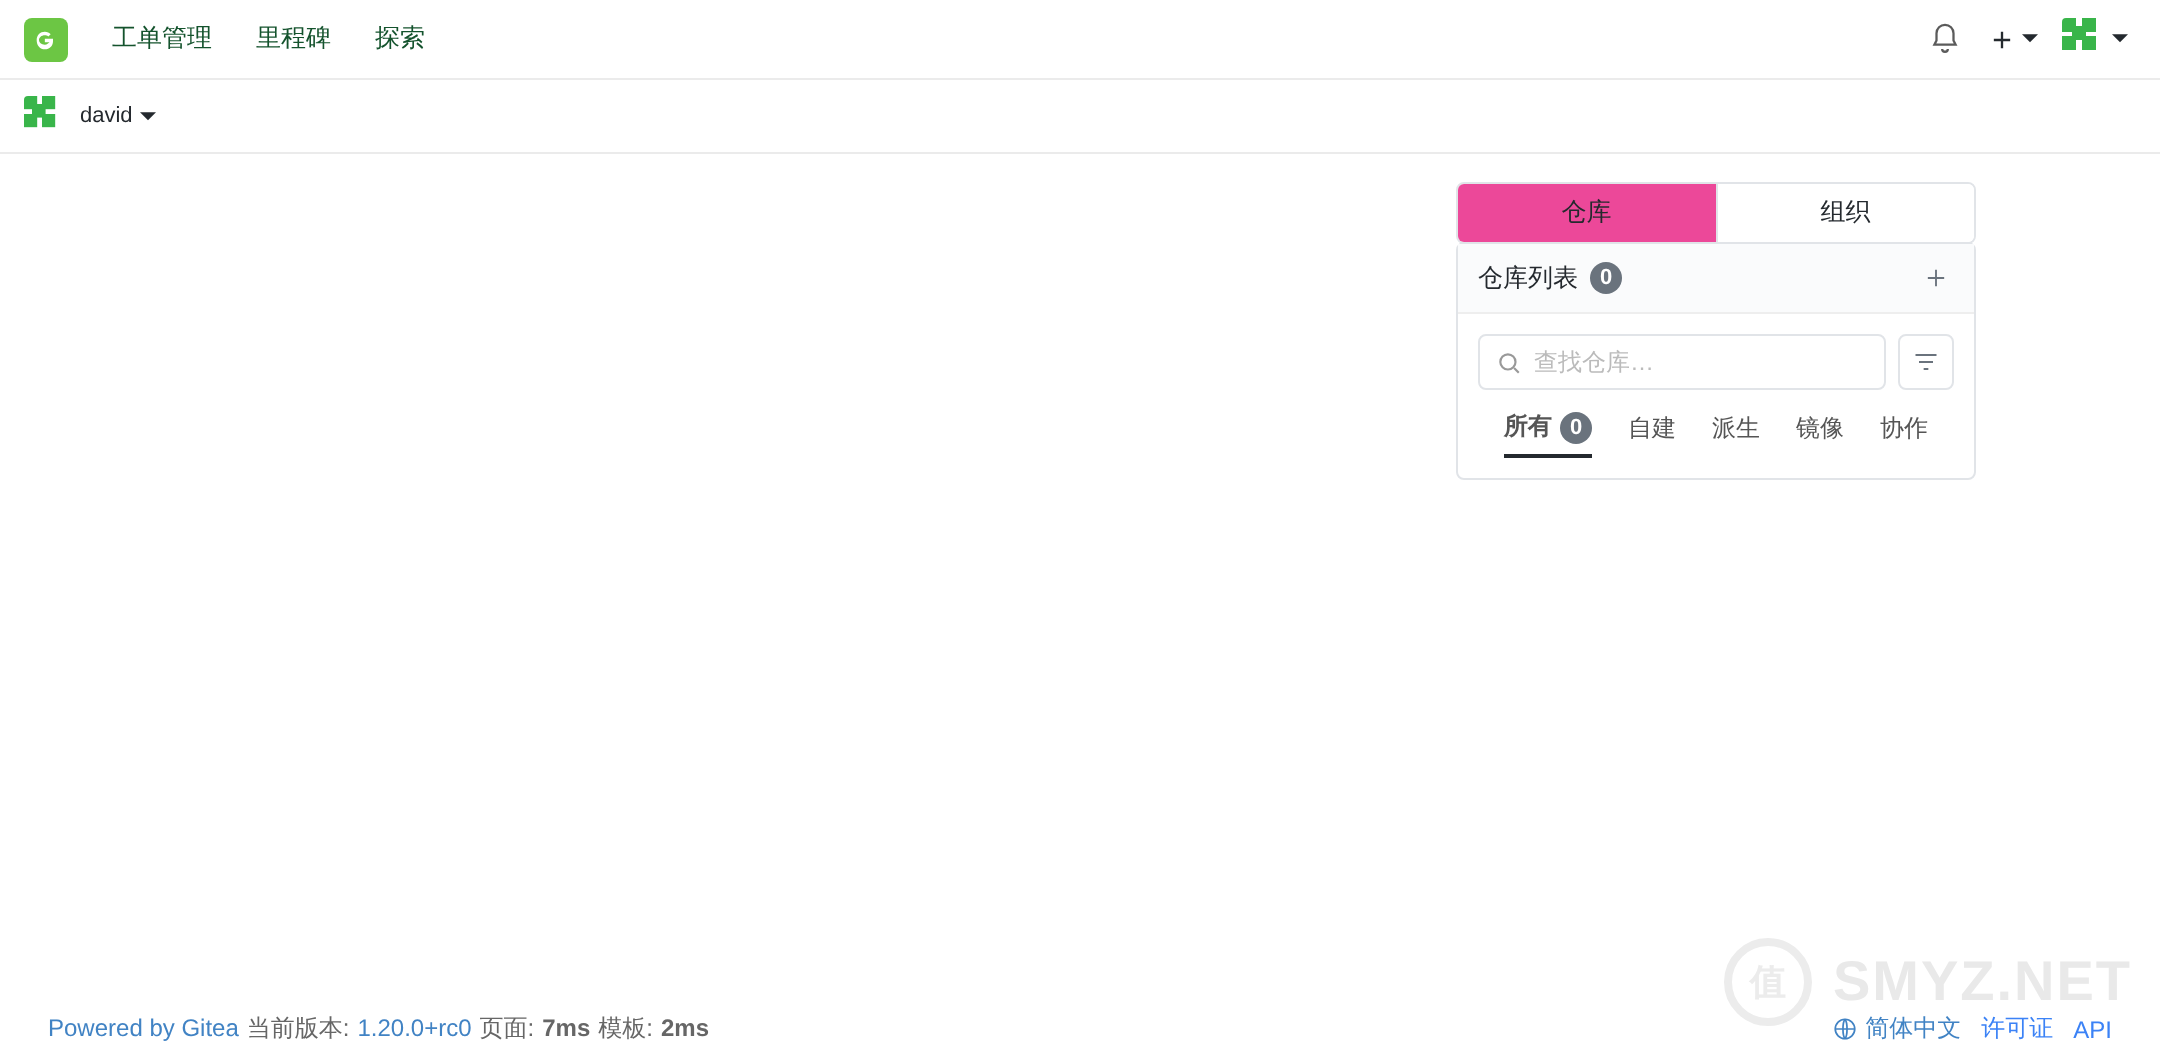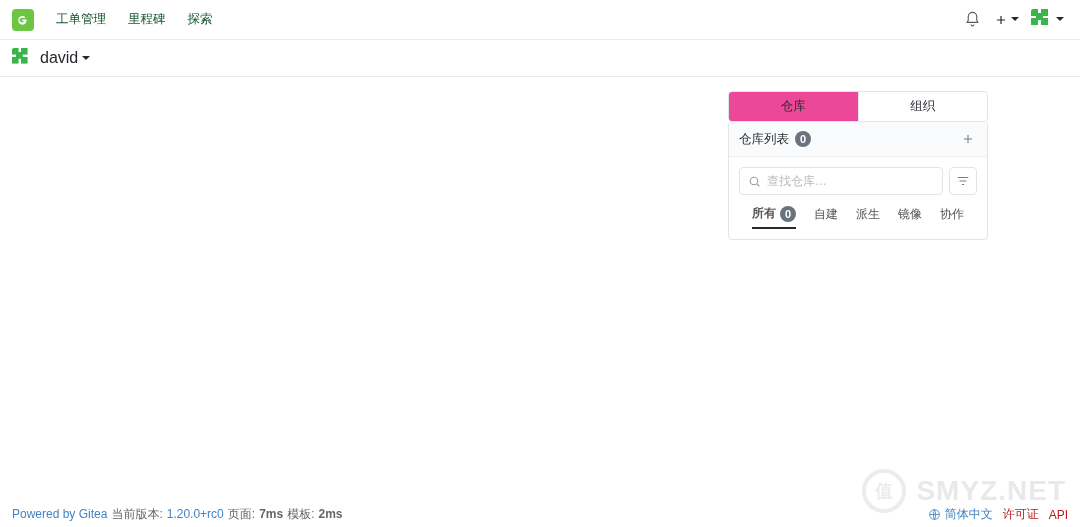--- a/index.html
+++ b/index.html
@@ -19,21 +19,21 @@
   .avatar-sq { width:22px; height:22px; border-radius:2px; background:#fff; position:relative; overflow:hidden; }
   .avatar-sq::before { content:""; position:absolute; inset:0; background:
     linear-gradient(#39b54a,#39b54a) 0 0/33% 33% no-repeat,
     linear-gradient(#39b54a,#39b54a) 67% 0/33% 33% no-repeat,
     linear-gradient(#39b54a,#39b54a) 0 67%/33% 33% no-repeat,
     linear-gradient(#39b54a,#39b54a) 67% 67%/33% 33% no-repeat,
     linear-gradient(#39b54a,#39b54a) 33% 33%/34% 34% no-repeat;
   }
 
   .subheader { display:flex; align-items:center; gap:8px; padding:8px 12px; border-bottom:1px solid #ebebeb; }
-  .username-link { display:flex; align-items:center; gap:4px; color:#24292e; font-size:16px; cursor:pointer; }
+  .username-link { display:flex; align-items:center; gap:4px; color:#24292e; font-size:11px; cursor:pointer; }
 
   .main { display:flex; justify-content:flex-end; padding:14px 12px; min-height:400px; }
   .panel-col { width:260px; margin-right:170px; }
 
   @media (max-width: 1080px) { .panel-col { margin-right: 80px; } }
 
   .switch-tabs { display:flex; border:1px solid #e1e4e8; border-radius:4px; overflow:hidden; margin-bottom:-1px; }
   .switch-tab { flex:1; text-align:center; padding:6px 4px; font-size:12.5px; background:#fff; cursor:pointer; }
   .switch-tab.active { background:#ec4899; font-weight:500; }
   .switch-tab:not(:last-child) { border-right:1px solid #e1e4e8; }
@@ -50,26 +50,26 @@
   .search-wrap svg { width:13px; height:13px; fill:none; stroke:#999; stroke-width:2; }
   .search-input { flex:1; border:none; outline:none; font-size:12px; color:#b91c1c; padding:2px 0; background:transparent; }
   .search-input::placeholder { color:#bbb; }
   .filter-sq { width:28px; display:flex; align-items:center; justify-content:center; border:1px solid #e1e4e8; border-radius:4px; cursor:pointer; }
   .filter-sq svg { width:14px; height:14px; stroke:#6a737d; fill:none; stroke-width:1.6; }
 
   .inner-tabs { display:flex; align-items:center; justify-content:center; gap:18px; margin-top:10px; font-size:12px; color:#555; }
   .inner-tab { display:flex; align-items:center; gap:4px; padding-bottom:5px; cursor:pointer; }
   .inner-tab.active { border-bottom:2px solid #24292e; font-weight:600; }
 
-  .footer { position:absolute; left:0; right:0; bottom:0; display:flex; justify-content:space-between; align-items:center; padding:6px 12px 4px; font-size:12px; color:#666; }
+  .footer { position:absolute; left:0; right:0; bottom:0; display:flex; justify-content:space-between; align-items:center; padding:6px 24px 4px; font-size:12px; color:#666; }
   .footer-left { display:flex; gap:4px; flex-wrap:wrap; align-items:baseline; }
   .footer-link { color:#4183c4; cursor:pointer; }
   .footer-sep { color:#666; }
   .footer-right { display:flex; align-items:center; gap:10px; }
-  .footer-right .footer-link { color:#b91c1c; }
+  .footer-right .footer-link { color:#3b82f6; }
   .footer-right .lang { color:#4183c4; display:flex; align-items:center; gap:4px; }
 
   .watermark { position:absolute; right:14px; bottom:14px; font-size:28px; font-weight:700; color:#e9e9e9; letter-spacing:1px; pointer-events:none; user-select:none; display:flex; align-items:center; gap:10px; }
   .wm-circle { width:44px; height:44px; border:4px solid #ececec; border-radius:50%; display:flex; align-items:center; justify-content:center; color:#ececec; font-size:18px; font-weight:700; }
 
   body { position:relative; min-height:527px; width:1080px; overflow:hidden; }
 </style>
 </head>
 <body>
 

